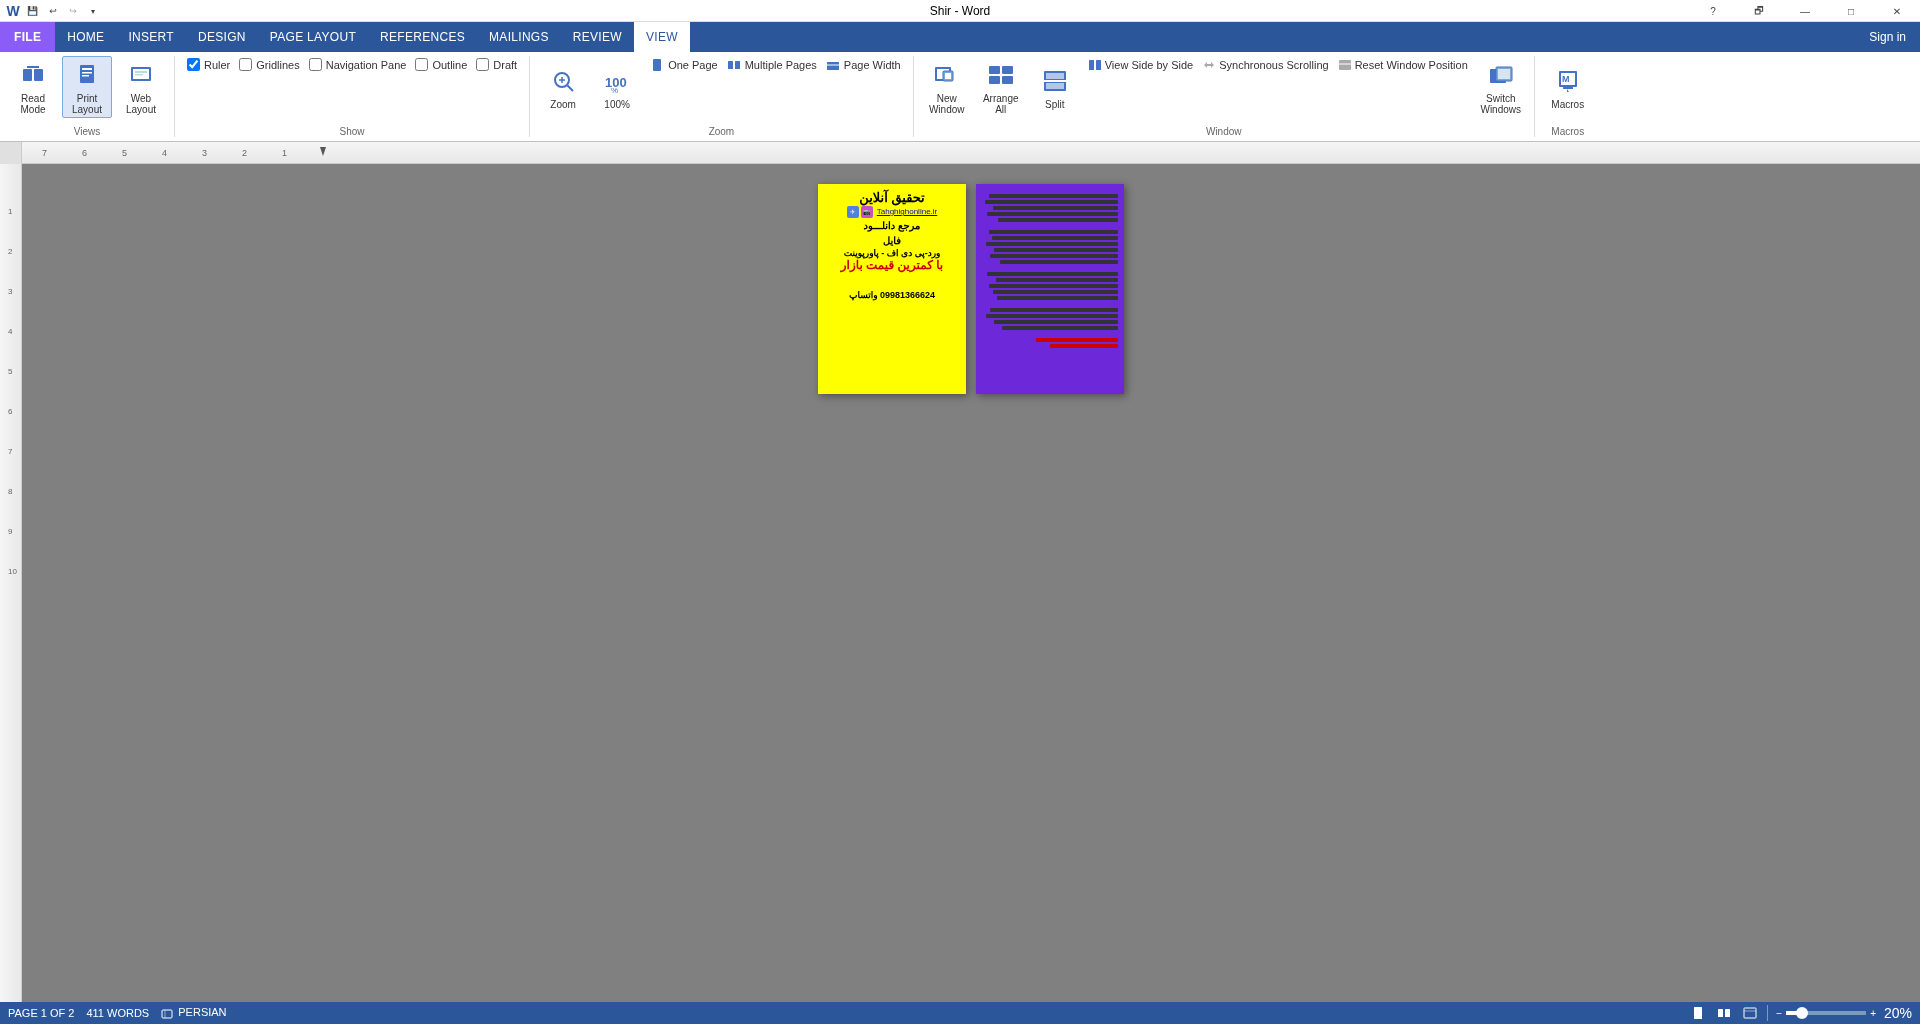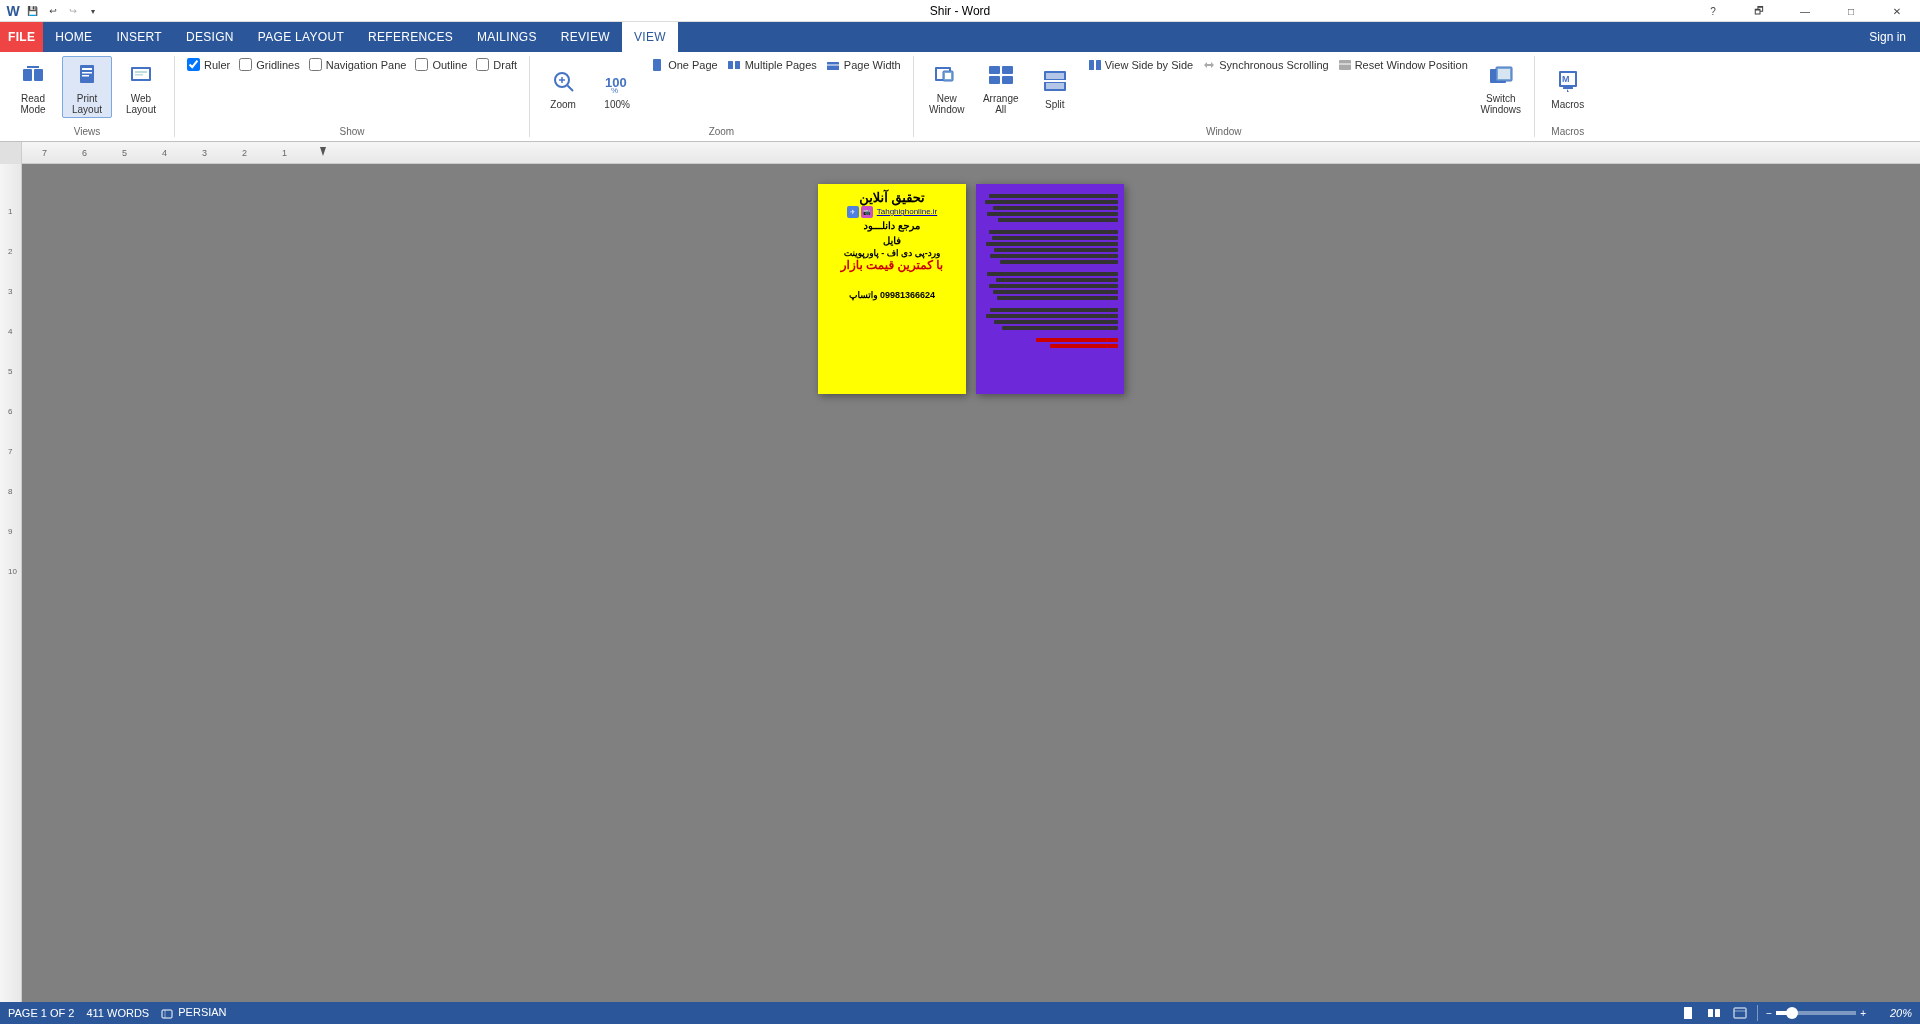--- a/index.html
+++ b/index.html
@@ -68,21 +68,21 @@
       padding: 0 12px;
       display: flex;
       align-items: center;
       color: #fff;
       font-size: 12px;
       font-weight: 500;
       cursor: pointer;
       letter-spacing: 0.3px;
     }
     .ribbon-tab.active { background: #fff; color: #2b579a; }
-    .ribbon-tab.file { background: #ef4444; color: #fff; font-weight: bold; padding: 0 8px; }
+    .ribbon-tab.file { background: #8b5cf6; color: #fff; font-weight: bold; padding: 0 14px; }
 
     #sign-in {
       margin-left: auto;
       color: #fff;
       padding: 0 14px;
       display: flex;
       align-items: center;
       font-size: 12px;
       cursor: pointer;
     }
@@ -783,18 +783,18 @@
         </svg>
       </div>
       <div class="separator-v"></div>
       <div class="zoom-slider-area">
         <span style="color:#fff;font-size:10px;cursor:pointer;">−</span>
         <div class="zoom-slider">
           <div class="zoom-slider-fill" style="width:20%;"></div>
           <div class="zoom-slider-thumb" style="left:calc(20% - 6px);"></div>
         </div>
         <span style="color:#fff;font-size:10px;cursor:pointer;">+</span>
-        <span style="color:#fff;font-size:11px;margin-left:20px;font-style:italic;">20%</span>
+        <span style="color:#fff;font-size:14px;margin-left:4px;">20%</span>
       </div>
     </div>
   </div>
 
 </div>
 
 </body></html>

